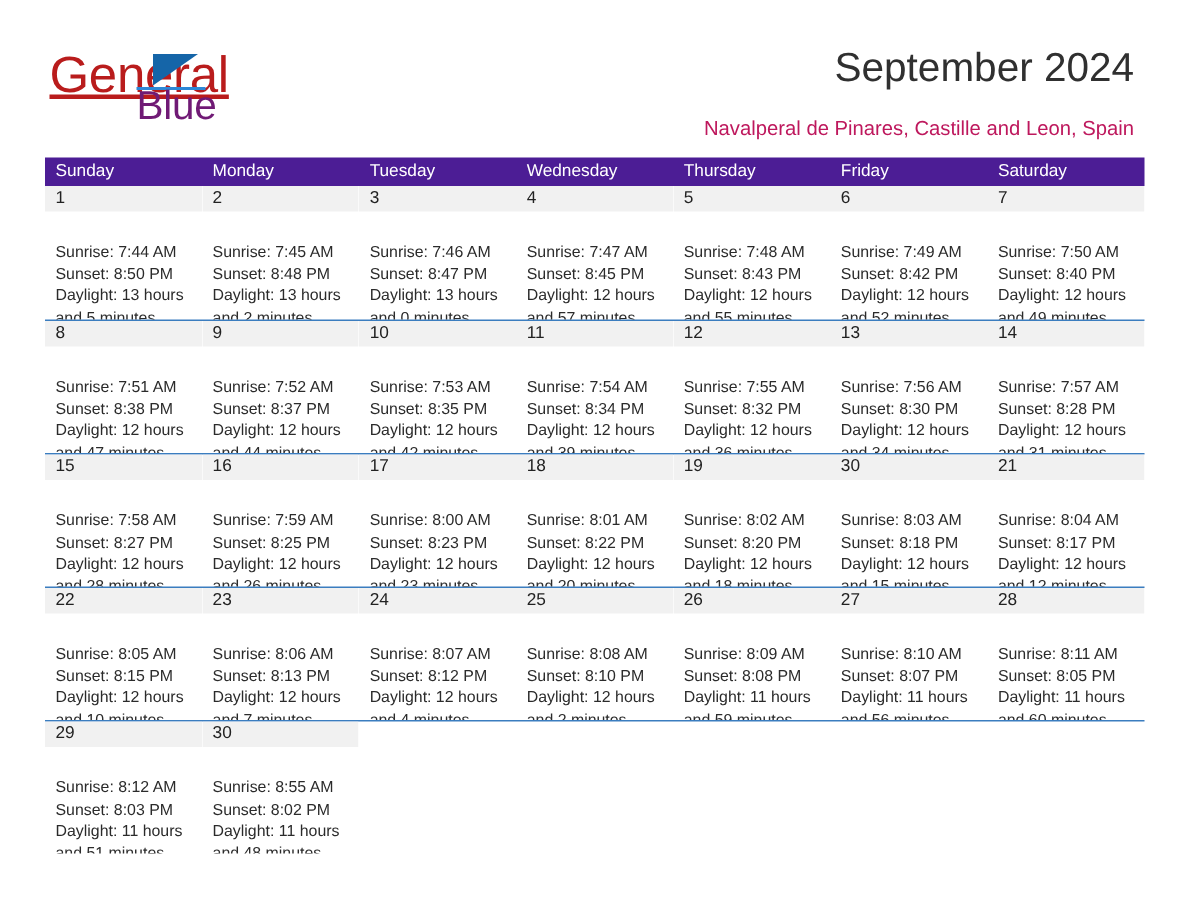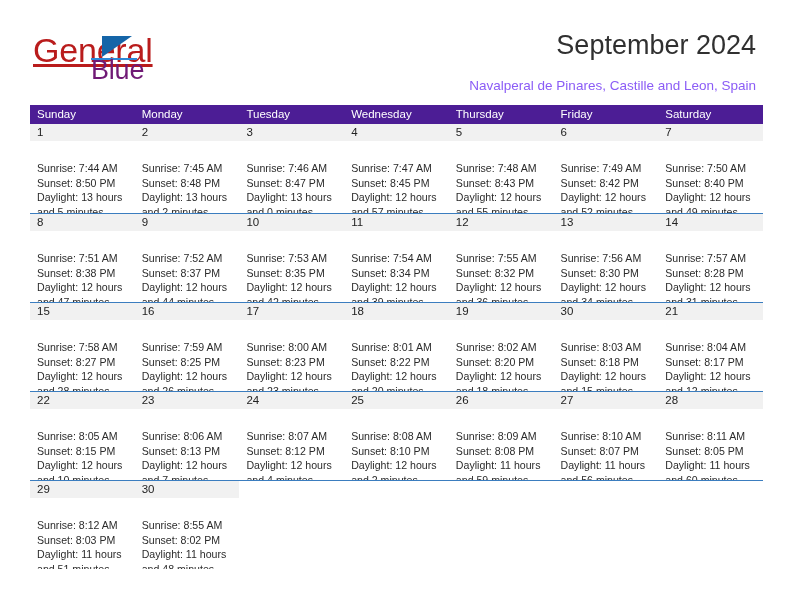--- a/index.html
+++ b/index.html
@@ -79,21 +79,21 @@
     font-size: 27px;
     color: #303030;
     text-align: right;
     white-space: nowrap;
   }
   .subtitle {
     position: absolute;
     right: 36px;
     top: 78px;
     font-size: 13.5px;
-    color: #8b5cf6;
+    color: #be185d;
     text-align: right;
     white-space: nowrap;
   }
 
   
   .calendar {
     position: absolute;
     left: 30px;
     top: 105px;
     width: 733px;

